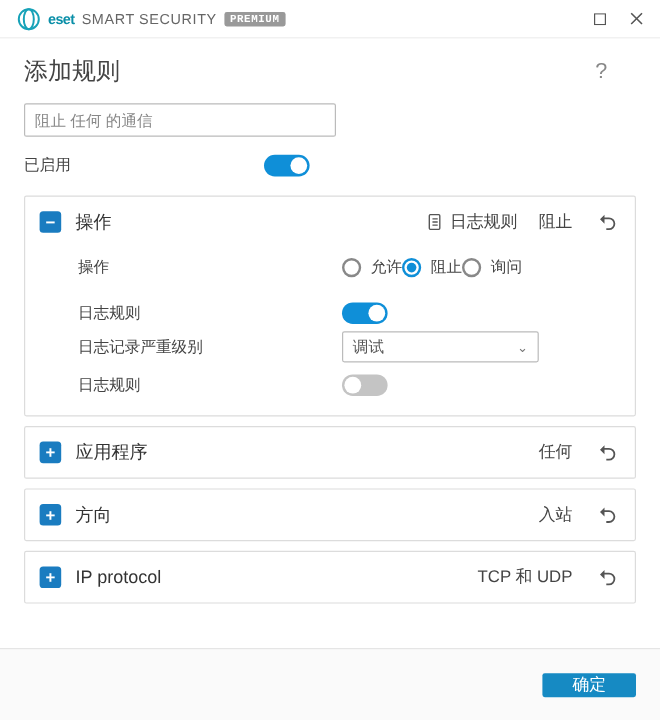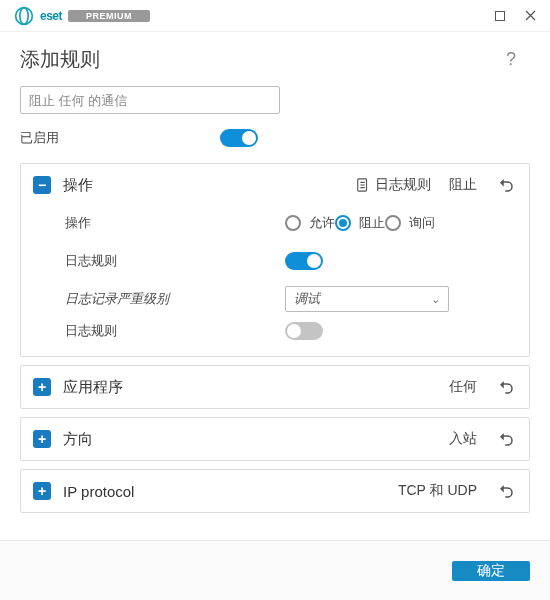--- a/index.html
+++ b/index.html
@@ -17,32 +17,33 @@
     display: flex; align-items: center;
     padding: 0 6px 0 14px;
     border-bottom: 1px solid #eee;
   }
   .logo {
     display: flex; align-items: center; gap: 6px;
     font-size: 12px; color: #666; letter-spacing: 0.5px;
   }
   .logo-badge {
     display:inline-block; font-size:9px; font-weight:bold;
-    background:#999; color:#fff; padding:1px 18px; border-radius:2px;
+    background:#999; color:#fff; padding:1px 5px; border-radius:2px;
     letter-spacing:0.5px;
+    font-family:Liberation Mono, monospace;
   }
   .winbtns { margin-left:auto; display:flex; gap:2px; }
   .winbtn {
     width: 28px; height: 24px;
     display:flex; align-items:center; justify-content:center;
     cursor:pointer; color:#555;
   }
   .header-row {
     display:flex; align-items:center;
-    padding: 14px 28px 6px 20px;
+    padding: 14px 38px 6px 20px;
   }
   .page-title { font-size: 20px; color:#444; font-weight:400; }
   .help-btn { margin-left:auto; color:#888; font-size:18px; cursor:pointer; padding:2px 6px;}
   .scrollwrap {
     flex:1; overflow:hidden; position:relative;
     display:flex;
   }
   .content {
     flex:1; overflow-y:auto; padding: 0 20px 10px 20px;
   }
@@ -142,20 +143,21 @@
 </head>
 <body>
 
 <div class="titlebar">
   <div class="logo">
     <svg width="20" height="20" viewBox="0 0 24 24">
       <ellipse cx="12" cy="12" rx="10" ry="10" fill="none" stroke="#17a2b8" stroke-width="2"></ellipse>
       <ellipse cx="12" cy="12" rx="5" ry="10" fill="none" stroke="#17a2b8" stroke-width="2"></ellipse>
     </svg>
     <b style="color:#0a8fa8; font-weight:700; letter-spacing:-0.5px;">eset</b>
+    <span>SMART SECURITY</span>
     <span class="logo-badge">PREMIUM</span>
   </div>
   <div class="winbtns">
     <div class="winbtn">
       <svg width="10" height="10" viewBox="0 0 10 10">
           <rect x="0.5" y="0.5" width="9" height="9" fill="none" stroke="#555" stroke-width="1"></rect>
         </svg>
     </div>
     <div class="winbtn">
       <svg width="11" height="11" viewBox="0 0 11 11">
@@ -225,21 +227,21 @@
             <span>询问</span>
           </div>
         </div>
       </div>
       <div class="sub-row" style="margin-top:12px;">
         <div class="sub-lbl">日志规则</div>
         <div class="toggle on">
               <div class="knob"></div>
             </div>
       </div>
-      <div class="sub-row" style="margin-top:12px;font-style:italic;">
+      <div class="sub-row" style="margin-top:2px;">
         <div class="sub-lbl">日志记录严重级别</div>
         <div class="select">
           <span>调试</span>
           <span class="chev">⌄</span>
         </div>
       </div>
       <div class="sub-row" style="margin-top:6px;">
         <div class="sub-lbl">日志规则</div>
         <div class="toggle">
               <div class="knob"></div>

